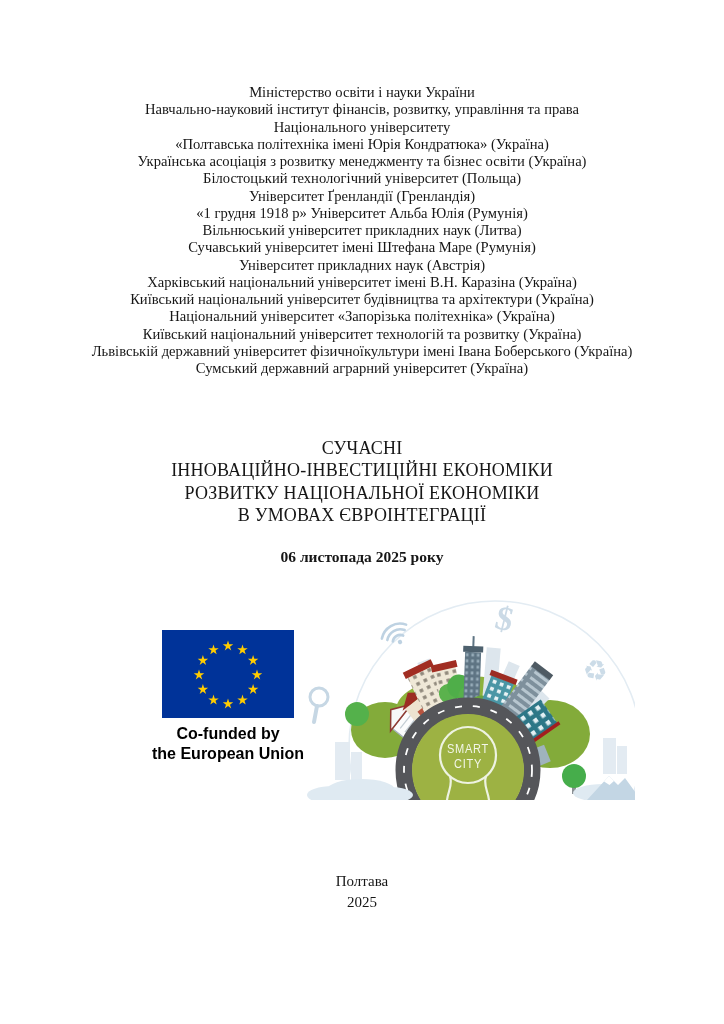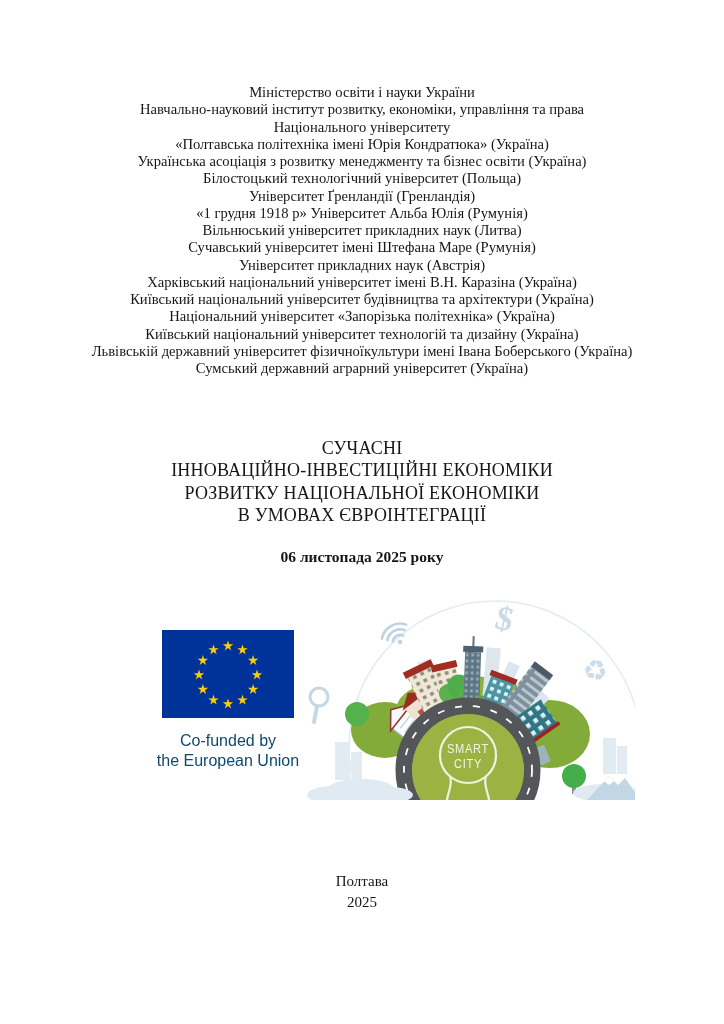--- a/index.html
+++ b/index.html
@@ -7,47 +7,47 @@
         font-family:"Liberation Serif",serif;color:#161616;}
   .institutions{position:absolute;top:84px;left:10px;right:10px;text-align:center;
                 font-size:14.6px;line-height:17.25px;}
   .conf-title{position:absolute;top:437px;left:0;right:0;text-align:center;
               font-weight:normal;font-size:18px;line-height:22.4px;letter-spacing:.2px;}
   .conf-date{position:absolute;top:548px;left:0;right:0;text-align:center;
              font-weight:bold;font-size:15.5px;}
   .logos{position:absolute;top:592px;left:0;width:724px;height:212px;}
   .eu-block{position:absolute;left:140px;top:38px;width:176px;text-align:center;}
   .eu-flag-svg{display:block;margin:0 auto;}
-  .eu-caption{margin-top:13px;font-family:"Liberation Sans",sans-serif;font-weight:normal;
-              font-size:16px;line-height:19.5px;color:#0c4a6e;}
+  .eu-caption{margin-top:6px;font-family:"Liberation Sans",sans-serif;font-weight:bold;
+              font-size:16px;line-height:19.5px;color:#000000;}
   .smart-city{position:absolute;left:295px;top:0;}
   .footer{position:absolute;top:871px;left:0;right:0;text-align:center;
           font-size:15px;line-height:21px;}
 </style>
 </head>
 <body>
 
 <div class="page">
 
   <div class="institutions">
     <div>Міністерство освіти і науки України</div>
-    <div>Навчально-науковий інститут розвитку, економіки, управління та права</div>
+    <div>Навчально-науковий інститут фінансів, розвитку, управління та права</div>
     <div>Національного університету</div>
     <div>«Полтавська політехніка імені Юрія Кондратюка» (Україна)</div>
     <div>Українська асоціація з розвитку менеджменту та бізнес освіти (Україна)</div>
     <div>Білостоцький технологічний університет (Польща)</div>
     <div>Університет Ґренландії (Гренландія)</div>
     <div>«1 грудня 1918 р» Університет Альба Юлія (Румунія)</div>
     <div>Вільнюський університет прикладних наук (Литва)</div>
     <div>Сучавський університет імені Штефана Маре (Румунія)</div>
     <div>Університет прикладних наук (Австрія)</div>
     <div>Харківський національний університет імені В.Н. Каразіна (Україна)</div>
     <div>Київський національний університет будівництва та архітектури (Україна)</div>
     <div>Національний університет «Запорізька політехніка» (Україна)</div>
-    <div>Київський національний університет технологій та дизайну (Україна)</div>
+    <div>Київський національний університет технологій та розвитку (Україна)</div>
     <div>Львівській державний університет фізичноїкультури імені Івана Боберського (Україна)</div>
     <div>Сумський державний аграрний університет (Україна)</div>
   </div>
 
   <div class="conf-title">
     <div>СУЧАСНІ</div>
     <div>ІННОВАЦІЙНО-ІНВЕСТИЦІЙНІ ЕКОНОМІКИ</div>
     <div>РОЗВИТКУ НАЦІОНАЛЬНОЇ ЕКОНОМІКИ</div>
     <div>В УМОВАХ ЄВРОІНТЕГРАЦІЇ</div>
   </div>

